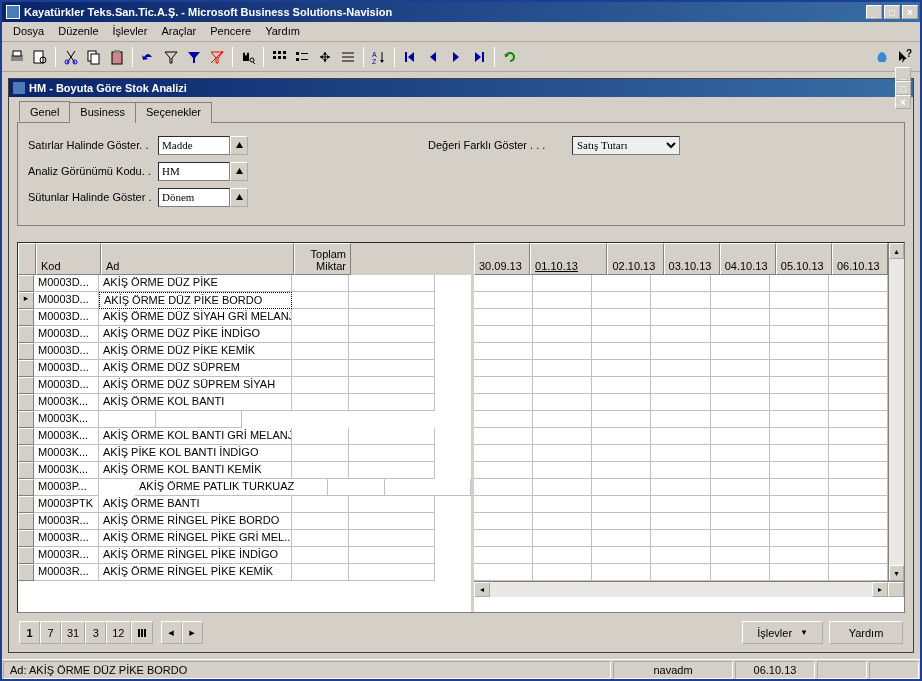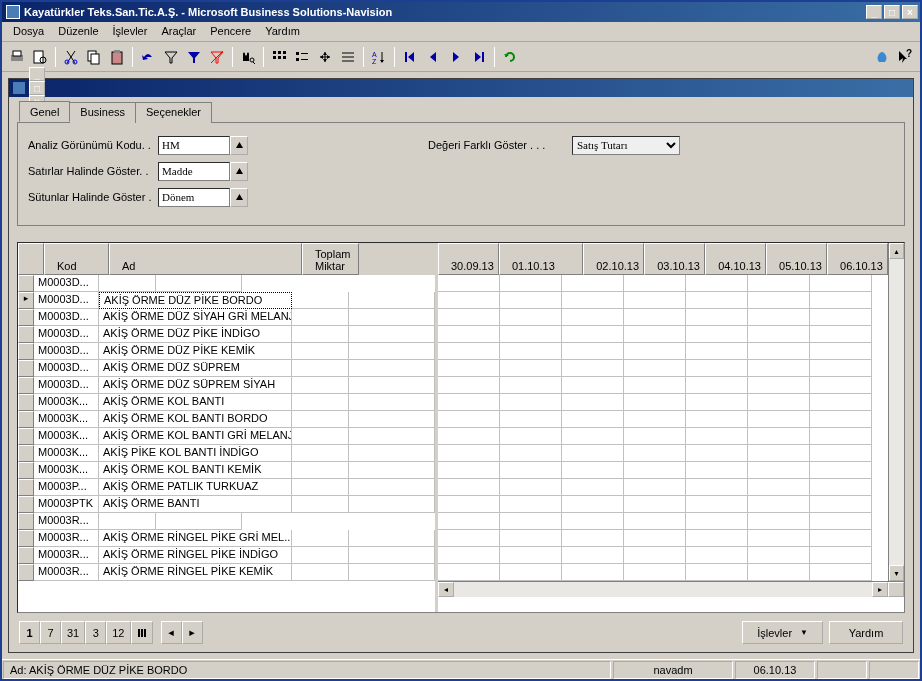--- a/index.html
+++ b/index.html
@@ -204,26 +204,27 @@
 .grid-header-row {
   display: flex;
   background: #D4D0C8;
   height: 32px;
 }
 .gh-cell {
   border-right: 1px solid #808080;
   border-bottom: 1px solid #808080;
   border-top: 1px solid #fff;
   border-left: 1px solid #fff;
-  padding: 2px 12px;
+  padding: 2px 4px;
   font-size: 11px;
   display: flex;
   align-items: flex-end;
   background: #D4D0C8;
   overflow: hidden;
+  text-align: right;
 }
 .grid-body {
   overflow: hidden;
   flex: 1;
 }
 .grid-row {
   display: flex;
   height: 17px;
 }
 .gr-cell {
@@ -510,51 +511,52 @@
           <polygon points="2,2 2,12 6,9 5,14 8,10 10,10" fill="#000"></polygon>
           <text x="9" y="8" font-size="10" font-weight="bold">?</text>
         </svg>
       </div>
   </div>
 
   <div class="content-area">
     <div class="sub-window">
       <div class="sub-titlebar">
         <div class="icon"></div>
+        <div class="title">HM - Boyuta Göre Stok Analizi</div>
         <div class="win-btns">
           <div class="win-btn">_</div>
           <div class="win-btn">□</div>
           <div class="win-btn">×</div>
         </div>
       </div>
 
       <div class="tab-panel">
         <div class="tabs">
           <div class="tab active">Genel</div>
           <div class="tab">Business</div>
           <div class="tab">Seçenekler</div>
         </div>
         <div class="tab-content">
           <div style="display:flex">
             <div>
               <div class="form-row">
-                <div class="form-label">Analiz Görünümü Kodu. .</div>
+                <div class="form-label">Satırlar Halinde Göster. .</div>
                 <div class="form-input">
-                  <input type="text" value="HM" style="">
+                  <input type="text" value="Madde" style="">
                   <div class="lookup-btn">
                     <svg width="9" height="9">
                         <polygon points="4.5,1 1,7 8,7" fill="#000"></polygon>
                       </svg>
                   </div>
                 </div>
               </div>
               <div class="form-row">
-                <div class="form-label">Satırlar Halinde Göster. .</div>
+                <div class="form-label">Analiz Görünümü Kodu. .</div>
                 <div class="form-input">
-                  <input type="text" value="Madde" style="">
+                  <input type="text" value="HM" style="">
                   <div class="lookup-btn">
                     <svg width="9" height="9">
                         <polygon points="4.5,1 1,7 8,7" fill="#000"></polygon>
                       </svg>
                   </div>
                 </div>
               </div>
               <div class="form-row">
                 <div class="form-label">Sütunlar Halinde Göster .</div>
                 <div class="form-input">
@@ -583,20 +585,21 @@
             <div class="grid-header-row">
               <div class="gh-cell" style="width:18px"></div>
               <div class="gh-cell" style="width:65px">Kod</div>
               <div class="gh-cell" style="width:193px">Ad</div>
               <div class="gh-cell" style="width:57px">Toplam Miktar</div>
             </div>
             <div class="grid-body" id="grid-body-left">
                 <div class="grid-row">
                   <div class="row-selector" style="width: 16px;"></div>
                   <div class="gr-cell" style="width: 65px;">M0003D...</div>
+                  <div class="gr-cell" style="width: 193px;">AKİŞ ÖRME DÜZ PİKE</div>
                   <div class="gr-cell" style="width: 57px;"></div>
                   <div class="gr-cell" style="width: 86px;"></div>
                 </div>
                 <div class="grid-row">
                   <div class="row-selector active" style="width: 16px;"></div>
                   <div class="gr-cell" style="width: 65px;">M0003D...</div>
                   <div class="gr-cell selected-cell" style="width: 193px;">AKİŞ ÖRME DÜZ PİKE BORDO</div>
                   <div class="gr-cell" style="width: 57px;"></div>
                   <div class="gr-cell" style="width: 86px;"></div>
                 </div>
@@ -638,21 +641,20 @@
                 <div class="grid-row">
                   <div class="row-selector" style="width: 16px;"></div>
                   <div class="gr-cell" style="width: 65px;">M0003K...</div>
                   <div class="gr-cell" style="width: 193px;">AKİŞ ÖRME KOL BANTI</div>
                   <div class="gr-cell" style="width: 57px;"></div>
                   <div class="gr-cell" style="width: 86px;"></div>
                 </div>
                 <div class="grid-row">
                   <div class="row-selector" style="width: 16px;"></div>
                   <div class="gr-cell" style="width: 65px;">M0003K...</div>
-                  <div class="gr-cell" style="width: 193px;">AKİŞ ÖRME KOL BANTI BORDO</div>
                   <div class="gr-cell" style="width: 57px;"></div>
                   <div class="gr-cell" style="width: 86px;"></div>
                 </div>
                 <div class="grid-row">
                   <div class="row-selector" style="width: 16px;"></div>
                   <div class="gr-cell" style="width: 65px;">M0003K...</div>
                   <div class="gr-cell" style="width: 193px;">AKİŞ ÖRME KOL BANTI GRİ MELANJ</div>
                   <div class="gr-cell" style="width: 57px;"></div>
                   <div class="gr-cell" style="width: 86px;"></div>
                 </div>
@@ -666,34 +668,35 @@
                 <div class="grid-row">
                   <div class="row-selector" style="width: 16px;"></div>
                   <div class="gr-cell" style="width: 65px;">M0003K...</div>
                   <div class="gr-cell" style="width: 193px;">AKİŞ ÖRME KOL BANTI KEMİK</div>
                   <div class="gr-cell" style="width: 57px;"></div>
                   <div class="gr-cell" style="width: 86px;"></div>
                 </div>
                 <div class="grid-row">
                   <div class="row-selector" style="width: 16px;"></div>
                   <div class="gr-cell" style="width: 65px;">M0003P...</div>
-                  <div class="gr-cell" style="width: 193px;">AKİŞ ÖRME PATLIK TURKUAZ</div>
+                  <div class="gr-cell" style="width: 193px; margin-left: 36px;">AKİŞ ÖRME PATLIK TURKUAZ</div>
                   <div class="gr-cell" style="width: 57px;"></div>
                   <div class="gr-cell" style="width: 86px;"></div>
                 </div>
                 <div class="grid-row">
                   <div class="row-selector" style="width: 16px;"></div>
                   <div class="gr-cell" style="width: 65px;">M0003PTK</div>
                   <div class="gr-cell" style="width: 193px;">AKİŞ ÖRME BANTI</div>
                   <div class="gr-cell" style="width: 57px;"></div>
                   <div class="gr-cell" style="width: 86px;"></div>
                 </div>
                 <div class="grid-row">
                   <div class="row-selector" style="width: 16px;"></div>
                   <div class="gr-cell" style="width: 65px;">M0003R...</div>
+                  <div class="gr-cell" style="width: 193px;">AKİŞ ÖRME RİNGEL PİKE BORDO</div>
                   <div class="gr-cell" style="width: 57px;"></div>
                   <div class="gr-cell" style="width: 86px;"></div>
                 </div>
                 <div class="grid-row">
                   <div class="row-selector" style="width: 16px;"></div>
                   <div class="gr-cell" style="width: 65px;">M0003R...</div>
                   <div class="gr-cell" style="width: 193px;">AKİŞ ÖRME RİNGEL PİKE GRİ MEL...</div>
                   <div class="gr-cell" style="width: 57px;"></div>
                   <div class="gr-cell" style="width: 86px;"></div>
                 </div>
@@ -713,21 +716,21 @@
                 </div>
               </div>
           </div>
 
           <div class="grid-right">
             <div style="display:flex;flex:1;flex-direction:column;overflow:hidden">
               <div style="display:flex">
                 <div style="flex:1;overflow:hidden">
                   <div class="grid-header-row" id="date-headers">
                       <div class="gh-cell" style="width: 62px;">30.09.13</div>
-                      <div class="gh-cell" style="width: 86px;">01.10.13</div>
+                      <div class="gh-cell" style="width: 86px; text-decoration: underline;">01.10.13</div>
                       <div class="gh-cell" style="width: 62px;">02.10.13</div>
                       <div class="gh-cell" style="width: 62px;">03.10.13</div>
                       <div class="gh-cell" style="width: 62px;">04.10.13</div>
                       <div class="gh-cell" style="width: 62px;">05.10.13</div>
                       <div class="gh-cell" style="width: 62px;">06.10.13</div>
                     </div>
                   <div class="grid-body" id="grid-body-right">
                       <div class="grid-row">
                         <div class="gr-cell" style="width: 62px;"></div>
                         <div class="gr-cell" style="width: 62px;"></div>

